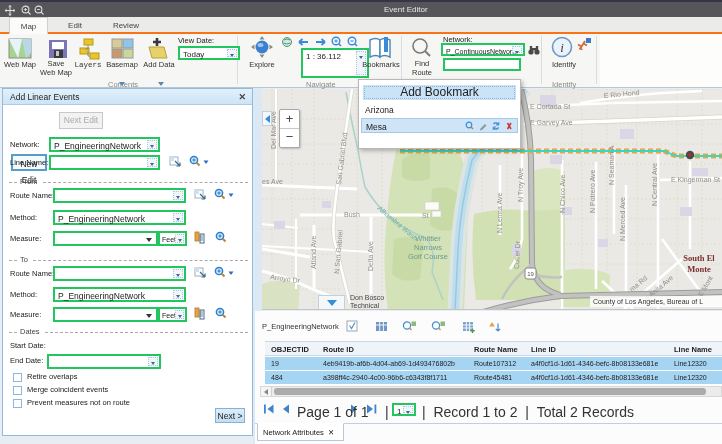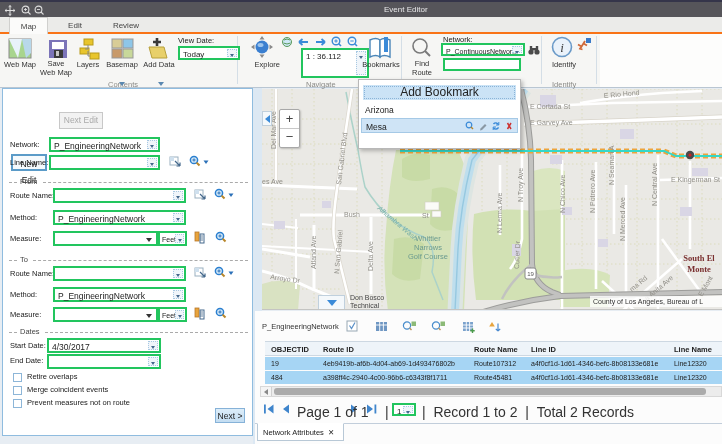--- a/index.html
+++ b/index.html
@@ -96,21 +96,21 @@
     <rect x="106" y="2" width="10" height="9" fill="#d8cc96" stroke="#999"></rect>
     <rect x="117" y="2" width="10" height="9" fill="#8ec6e8" stroke="#999"></rect>
     <rect x="106" y="12" width="10" height="9" fill="#c89a6a" stroke="#999"></rect>
     <rect x="117" y="12" width="10" height="9" fill="#c8d89a" stroke="#999"></rect>
 
     <path d="M143 10 L158 10 L161 21 L146 21 Z" fill="#e8d06a" stroke="#b8a03a"></path>
     <path d="M151 1 V9 M147 5 H155" stroke="#3a3a3a" stroke-width="2.6"></path>
   </svg>
   <div class="blabel" style="left:-3px;top:27px;width:46px;">Web Map</div>
   <div class="blabel" style="left:38px;top:26px;width:36px;">Save<br>Web Map</div>
-  <div class="blabel" style="left:68px;top:27px;width:40px;">Layers</div>
+  <div class="blabel" style="left:68px;top:27px;width:40px;font-family:Liberation Mono, monospace;">Layers</div>
   <div class="blabel" style="left:98px;top:27px;width:48px;">Basemap</div>
   <div class="blabel" style="left:136px;top:27px;width:46px;">Add Data</div>
   <div class="abs" style="left:119px;top:38px"><span class="caret"></span></div>
   <div class="abs" style="left:158px;top:38px"><span class="caret"></span></div>
   <div class="abs" style="left:53px;top:44px"><span class="caret"></span></div>
 
   <div class="flabel" style="left:178px;top:2px;">View Date:</div>
   <div class="combo" style="left:178px;top:12px;width:62px;height:14px;">
       <span class="txt" style="font-size:8px;">Today</span>
       <span class="btn">
@@ -128,21 +128,21 @@
     <path d="M38 5 Q41 3 44 5 M37.5 8 Q41 10 44.5 8" stroke="#5a9a5a" fill="none" stroke-width="1"></path>
     <path d="M53 7 H62 M53 7 L56.5 4 M53 7 L56.5 10" stroke="#3a8ad8" stroke-width="1.8" fill="none"></path>
     <path d="M79 7 H70 M79 7 L75.5 4 M79 7 L75.5 10" stroke="#3a8ad8" stroke-width="1.8" fill="none"></path>
     <circle cx="90" cy="6" r="3.8" fill="none" stroke="#3a8ad8" stroke-width="1.4"></circle>
       <path d="M92.8 8.8 L95 11" stroke="#3a8ad8" stroke-width="1.6"></path>
       <path d="M88.3 6 H91.7 M90 4.3 V7.7" stroke="#3a8ad8" stroke-width="1"></path>
     <circle cx="106" cy="6" r="3.8" fill="none" stroke="#3a8ad8" stroke-width="1.4"></circle>
       <path d="M108.8 8.8 L111 11" stroke="#3a8ad8" stroke-width="1.6"></path>
       <path d="M104.3 6 H107.7" stroke="#3a8ad8" stroke-width="1"></path>
   </svg>
-  <div class="blabel" style="left:244px;top:27px;width:36px;text-align:right;">Explore</div>
+  <div class="blabel" style="left:244px;top:27px;width:36px;">Explore</div>
   <div class="combo" style="left:301px;top:14px;width:68px;height:30px;">
       <span class="txt" style="font-size:8px;">1 : 36.112</span>
       <span class="btn">
         <i></i>
       </span>
     </div>
 
   <svg class="abs" style="left:368px;top:3px" width="26" height="24" viewBox="0 0 26 24">
     <path d="M2 3 Q8 0 12 3 V20 Q8 17 2 20 Z" fill="#fff" stroke="#4a86b8" stroke-width="1.4"></path>
     <path d="M22 3 Q16 0 12 3 V20 Q16 17 22 20 Z" fill="#fff" stroke="#4a86b8" stroke-width="1.4"></path>
@@ -349,20 +349,21 @@
         <path d="M6 6 L8 8" stroke="#b8862a" stroke-width="1.4"></path>
       <path d="M15.5 7.5 L20 3 L21.5 4.5 L17 9 L15 9.5 Z" fill="#8a98a4"></path>
       <path d="M28.5 3 A3 3 0 0 1 33.5 3.6 M33.5 6.4 A3 3 0 0 1 28.5 7" stroke="#3a8ad8" stroke-width="1.4" fill="none"></path>
       <path d="M33.8 1 V4 H31 M28.2 9 V6 H31" fill="none" stroke="#3a8ad8" stroke-width="1"></path>
       <path d="M42.5 2 L46 8 M46 2 L42.5 8" stroke="#cc3333" stroke-width="1.5"></path>
     </svg>
   </div>
 </div>
 
 <div id="panel" class="abs">
+  <div id="panelhead">Add Linear Events<span class="x">✕</span></div>
   <div class="btn1" style="left:8px;top:23px;width:36px;height:17px;line-height:16px;background:#f5fafd;border:2px solid #5b9bc8;margin-top:42px;">New Edit</div>
   <div class="btn1" style="left:56px;top:23px;width:44px;height:17px;line-height:15px;background:#f2f2f2;border:1px solid #c8c8c8;color:#aaa;">Next Edit</div>
 
   <div class="flabel" style="left:7px;top:51px;">Network:</div>
   <div class="combo" style="left:46px;top:48px;width:111px;height:15px;">
       <span class="txt">P_EngineeringNetwork</span>
       <span class="btn">
         <i></i>
       </span>
     </div>
@@ -491,26 +492,20 @@
       <path d="M7.6 7.6 L10.5 10.5" stroke="#b8862a" stroke-width="2"></path>
       <path d="M3.4 5 H6.6 M5 3.4 V6.6" stroke="#2a70b8" stroke-width="1"></path>
     </svg>
   <div class="sep" style="top:238px;">
       <span class="dash" style="left:0;width:8px;"></span>
       <span style="position:absolute;left:11px;top:0;">Dates</span>
       <span class="dash" style="left:36px;width:203px;"></span>
     </div>
 
   <div class="flabel" style="left:7px;top:252px;">Start Date:</div>
-  <div class="combo" style="left:44px;top:249px;width:114px;height:15px;">
-      <span class="txt">4/30/2017</span>
-      <span class="btn">
-        <i></i>
-      </span>
-    </div>
   <div class="flabel" style="left:7px;top:267px;">End Date:</div>
   <div class="combo" style="left:44px;top:265px;width:114px;height:15px;">
       <span class="btn">
         <i></i>
       </span>
     </div>
 
   <div class="chk" style="left:10px;top:284px;"></div>
     <div class="cblabel" style="left:24px;top:283px;">Retire overlaps</div>
   <div class="chk" style="left:10px;top:297px;"></div>

